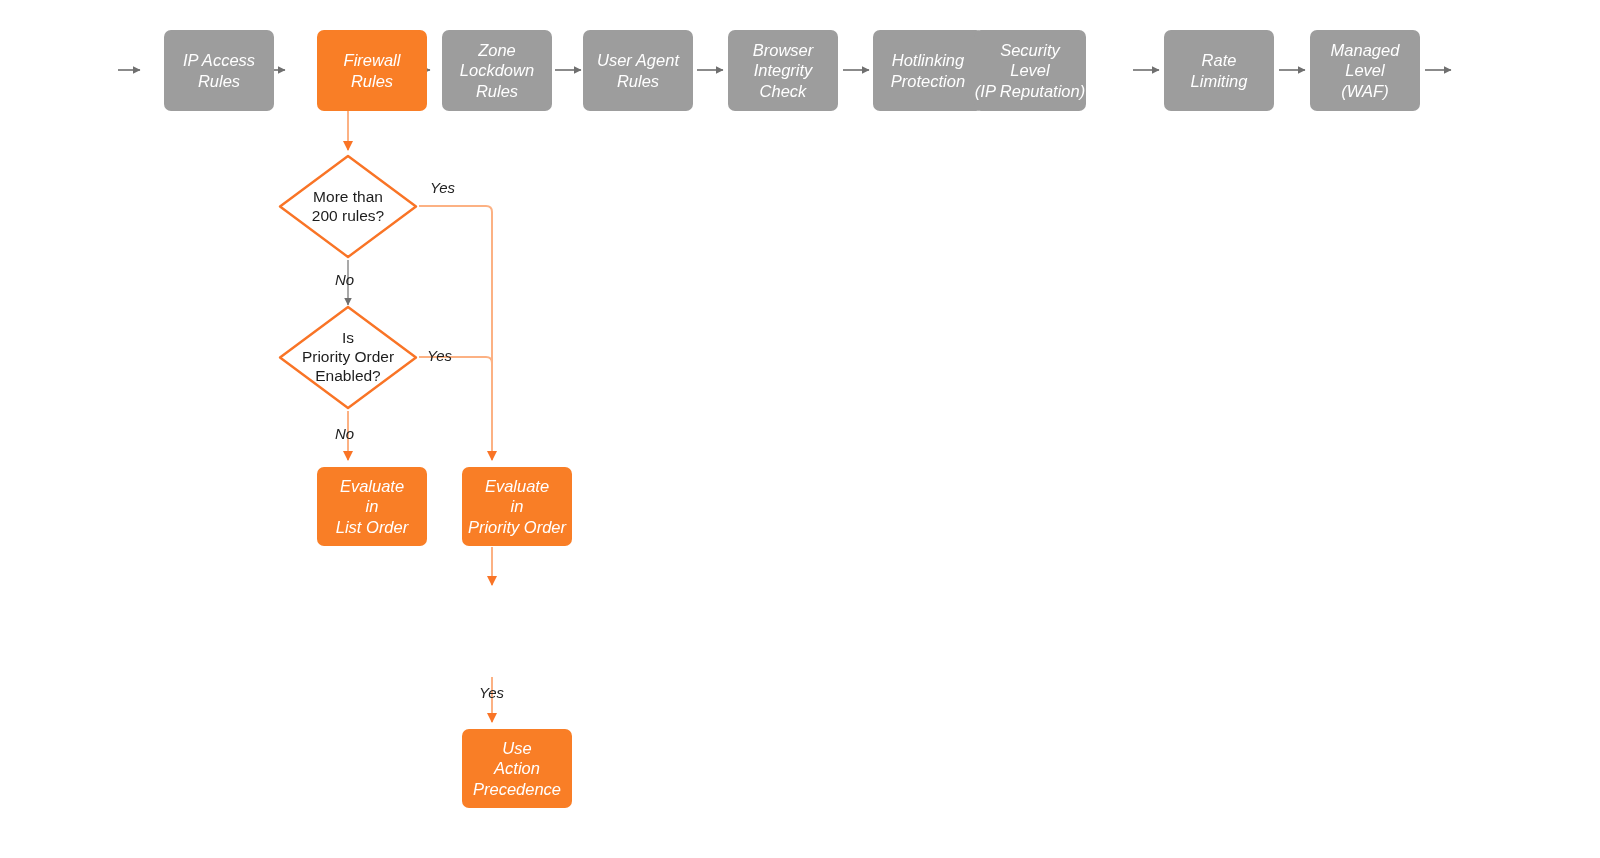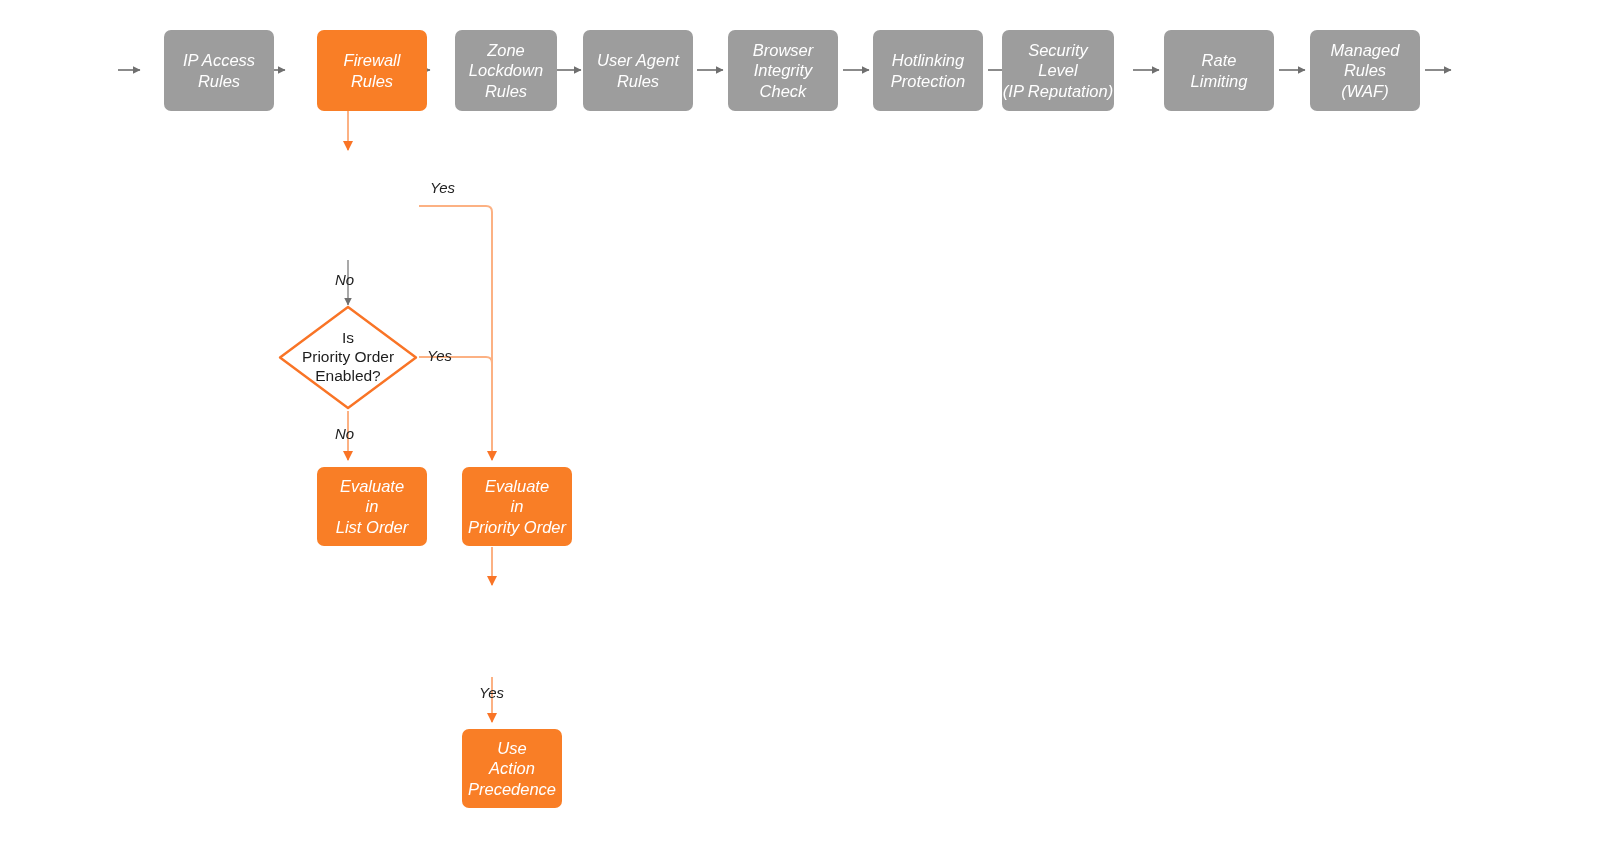--- a/index.html
+++ b/index.html
@@ -143,21 +143,21 @@
   <div class="node box gray" style="left:148px; top:30px; width:110px; height:81px;margin-left:16px;">
     <span class="label">IP Access
 Rules</span>
   </div>
 
   <div class="node box orange" style="left:293px; top:30px; width:110px; height:81px;">
     <span class="label">Firewall
 Rules</span>
   </div>
 
-  <div class="node box gray" style="left:455px; top:30px; width:102px; height:81px;">
+  <div class="node box gray" style="left:442px; top:30px; width:110px; height:81px;">
     <span class="label">Zone
 Lockdown
 Rules</span>
   </div>
 
   <div class="node box gray" style="left:583px; top:30px; width:110px; height:81px;">
     <span class="label">User Agent
 Rules</span>
   </div>
 
@@ -165,38 +165,45 @@
     <span class="label">Hotlinking
 Protection</span>
   </div>
 
   <div class="node box gray" style="left:728px; top:30px; width:110px; height:81px;">
     <span class="label">Browser
 Integrity
 Check</span>
   </div>
 
-  <div class="node box gray" style="left:1002px; top:30px; width:112px; height:81px;">
+  <div class="node box gray" style="left:974px; top:30px; width:112px; height:81px;">
     <span class="label">Security
 Level
 (IP Reputation)</span>
   </div>
 
   <div class="node box gray" style="left:1164px; top:30px; width:110px; height:81px;">
     <span class="label">Rate
 Limiting</span>
   </div>
 
   <div class="node box gray" style="left:1310px; top:30px; width:110px; height:81px;">
     <span class="label">Managed
-Rules
+Level
 (WAF)</span>
   </div>
 
 
+  <div class="node diamond" style="left:277px; top:153px; width:142px; height:107px;">
+    <svg class="dshape" width="142" height="107" viewBox="0 0 142 107">
+      <path d="M71,3 L139,53.5 L71,104 L3,53.5 Z" fill="#ffffff" stroke="#f97426" stroke-width="2.4" stroke-linejoin="round"></path>
+    </svg>
+    <span class="label">More than
+200 rules?</span>
+  </div>
 
   <div class="node diamond" style="left:277px; top:304px; width:142px; height:107px;">
     <svg class="dshape" width="142" height="107" viewBox="0 0 142 107">
       <path d="M71,3 L139,53.5 L71,104 L3,53.5 Z" fill="#ffffff" stroke="#f97426" stroke-width="2.4" stroke-linejoin="round"></path>
     </svg>
     <span class="label">Is
 Priority Order
 Enabled?</span>
   </div>
 
@@ -206,21 +213,21 @@
 in
 List Order</span>
   </div>
 
   <div class="node box orange" style="left:438px; top:467px; width:110px; height:79px;">
     <span class="label">Evaluate
 in
 Priority Order</span>
   </div>
 
-  <div class="node box orange" style="left:438px; top:729px; width:100px; height:79px;">
+  <div class="node box orange" style="left:438px; top:729px; width:110px; height:79px;">
     <span class="label">Use
 Action
 Precedence</span>
   </div>
 
   <div class="edge-label" style="left:430px; top:179px;">Yes</div>
 
   <div class="edge-label" style="left:335px; top:271px;">No</div>
 
   <div class="edge-label" style="left:427px; top:347px;">Yes</div>

